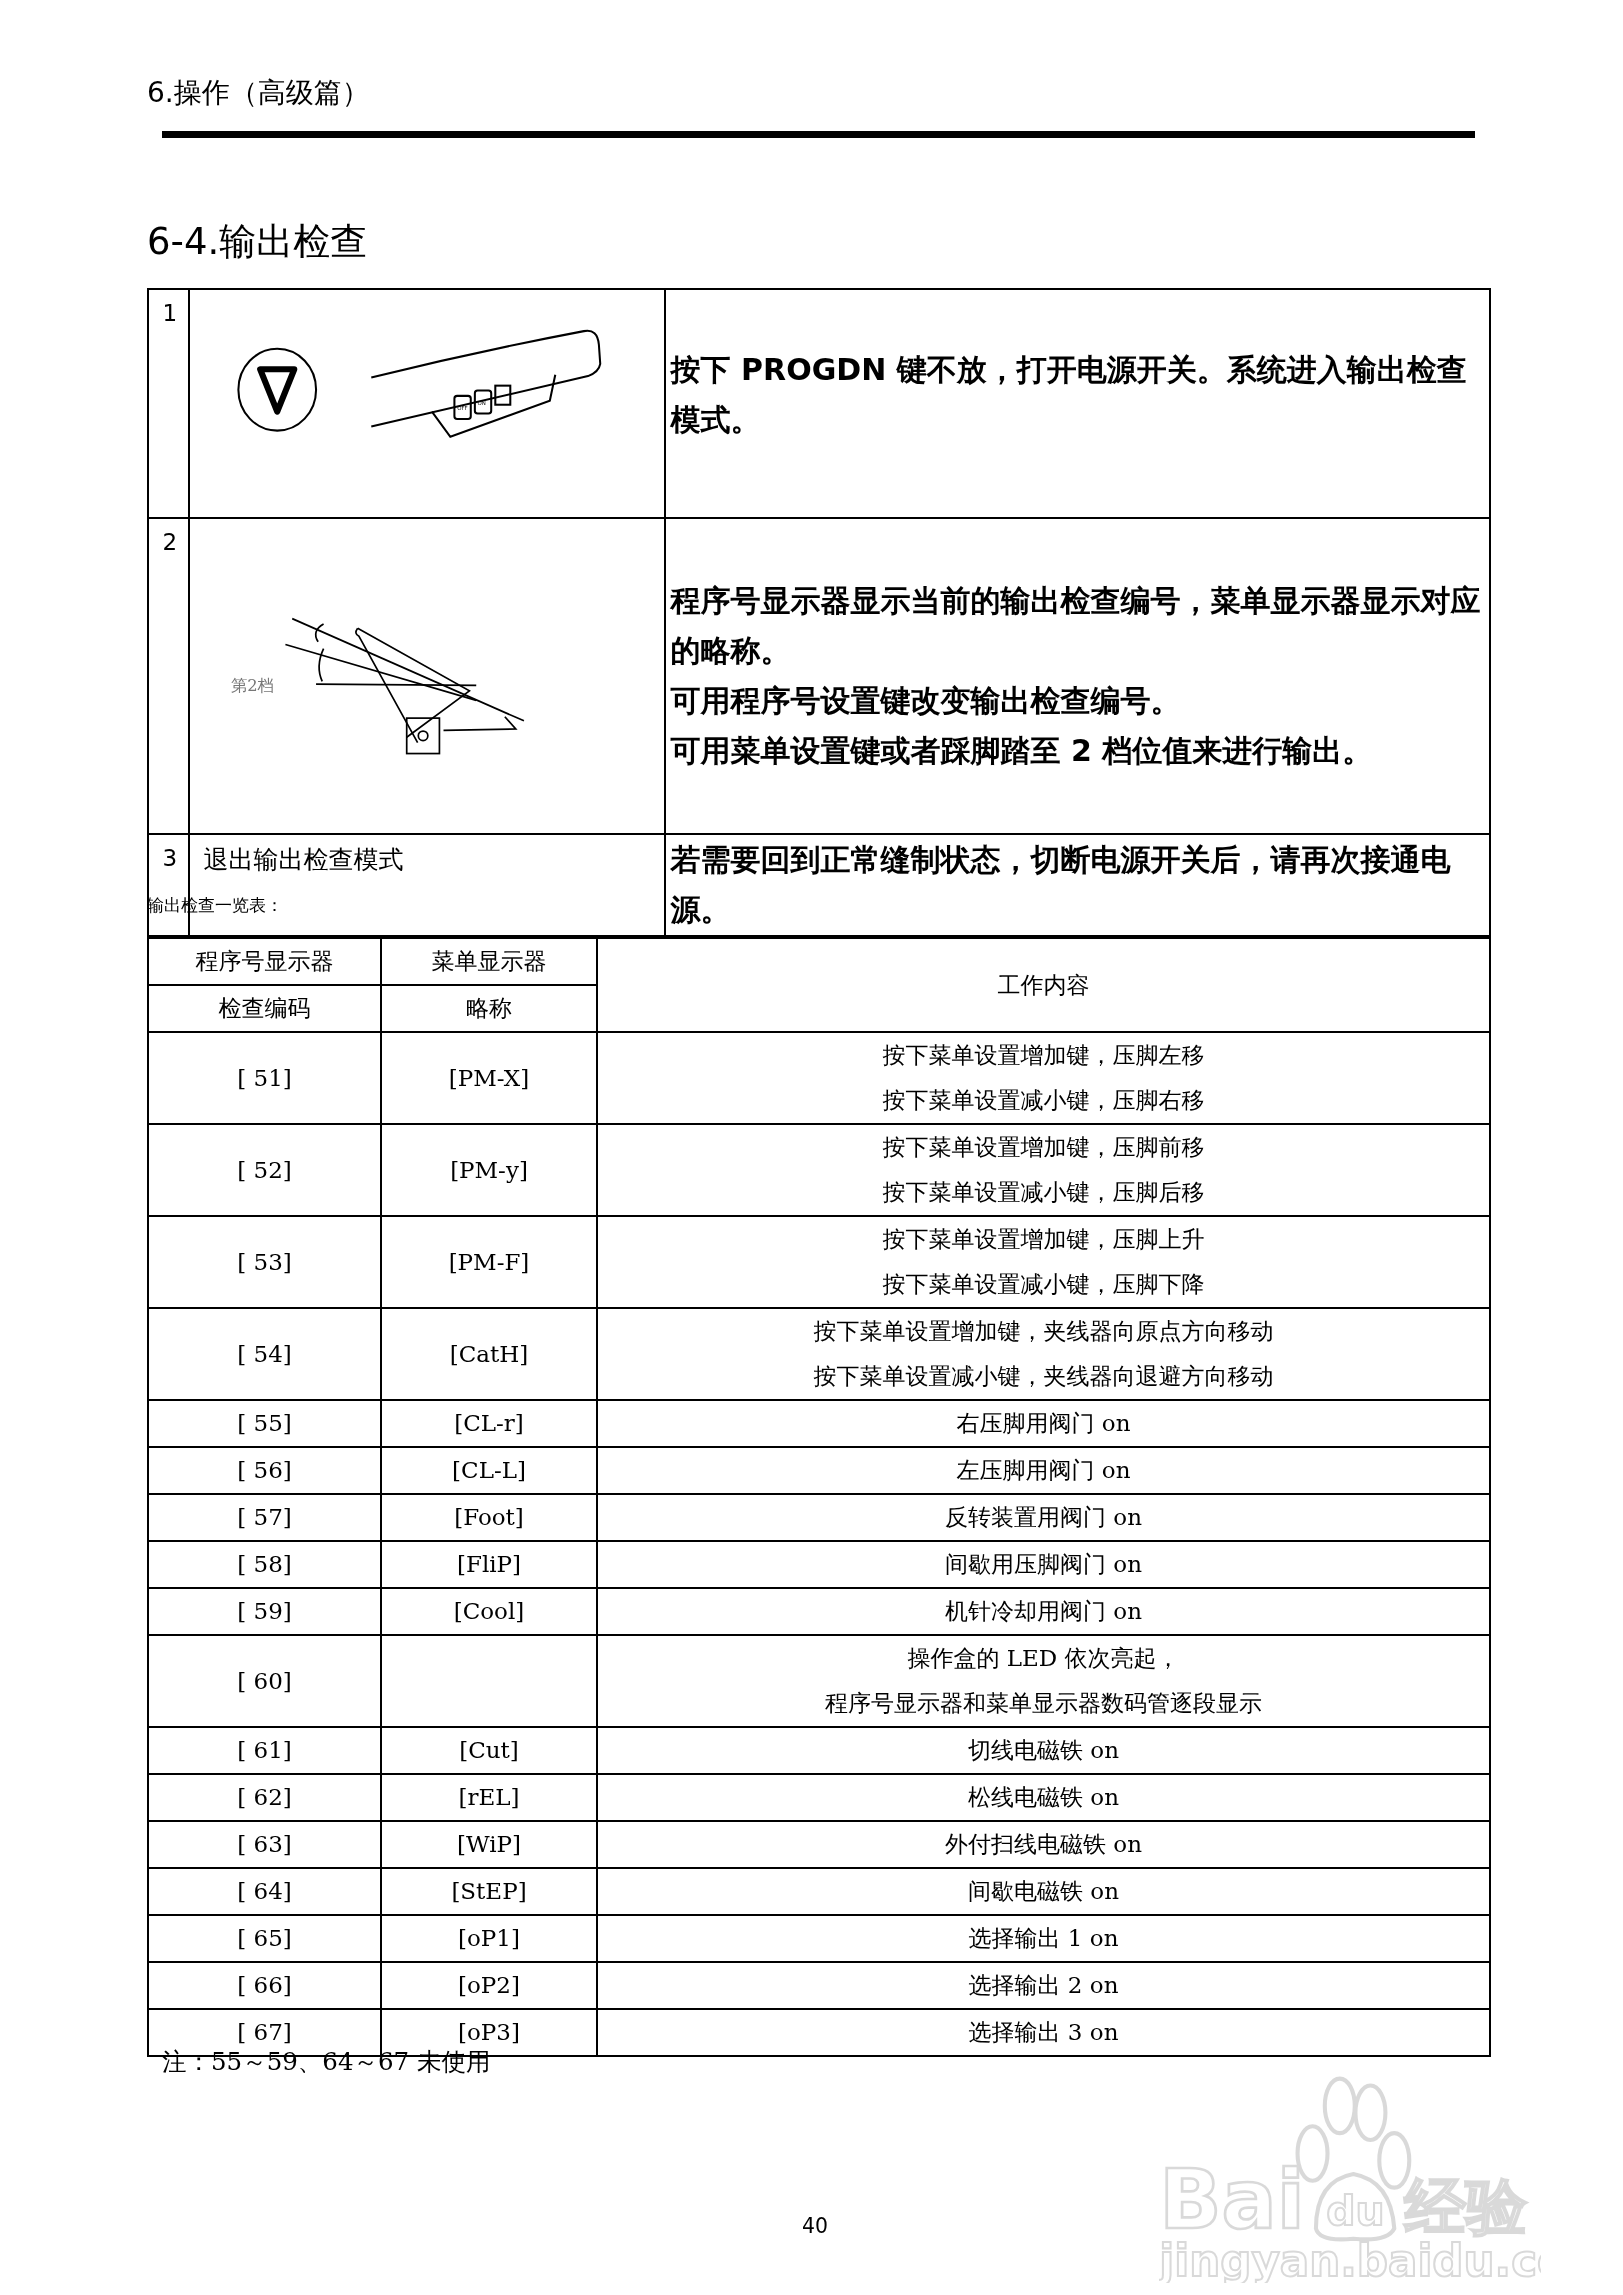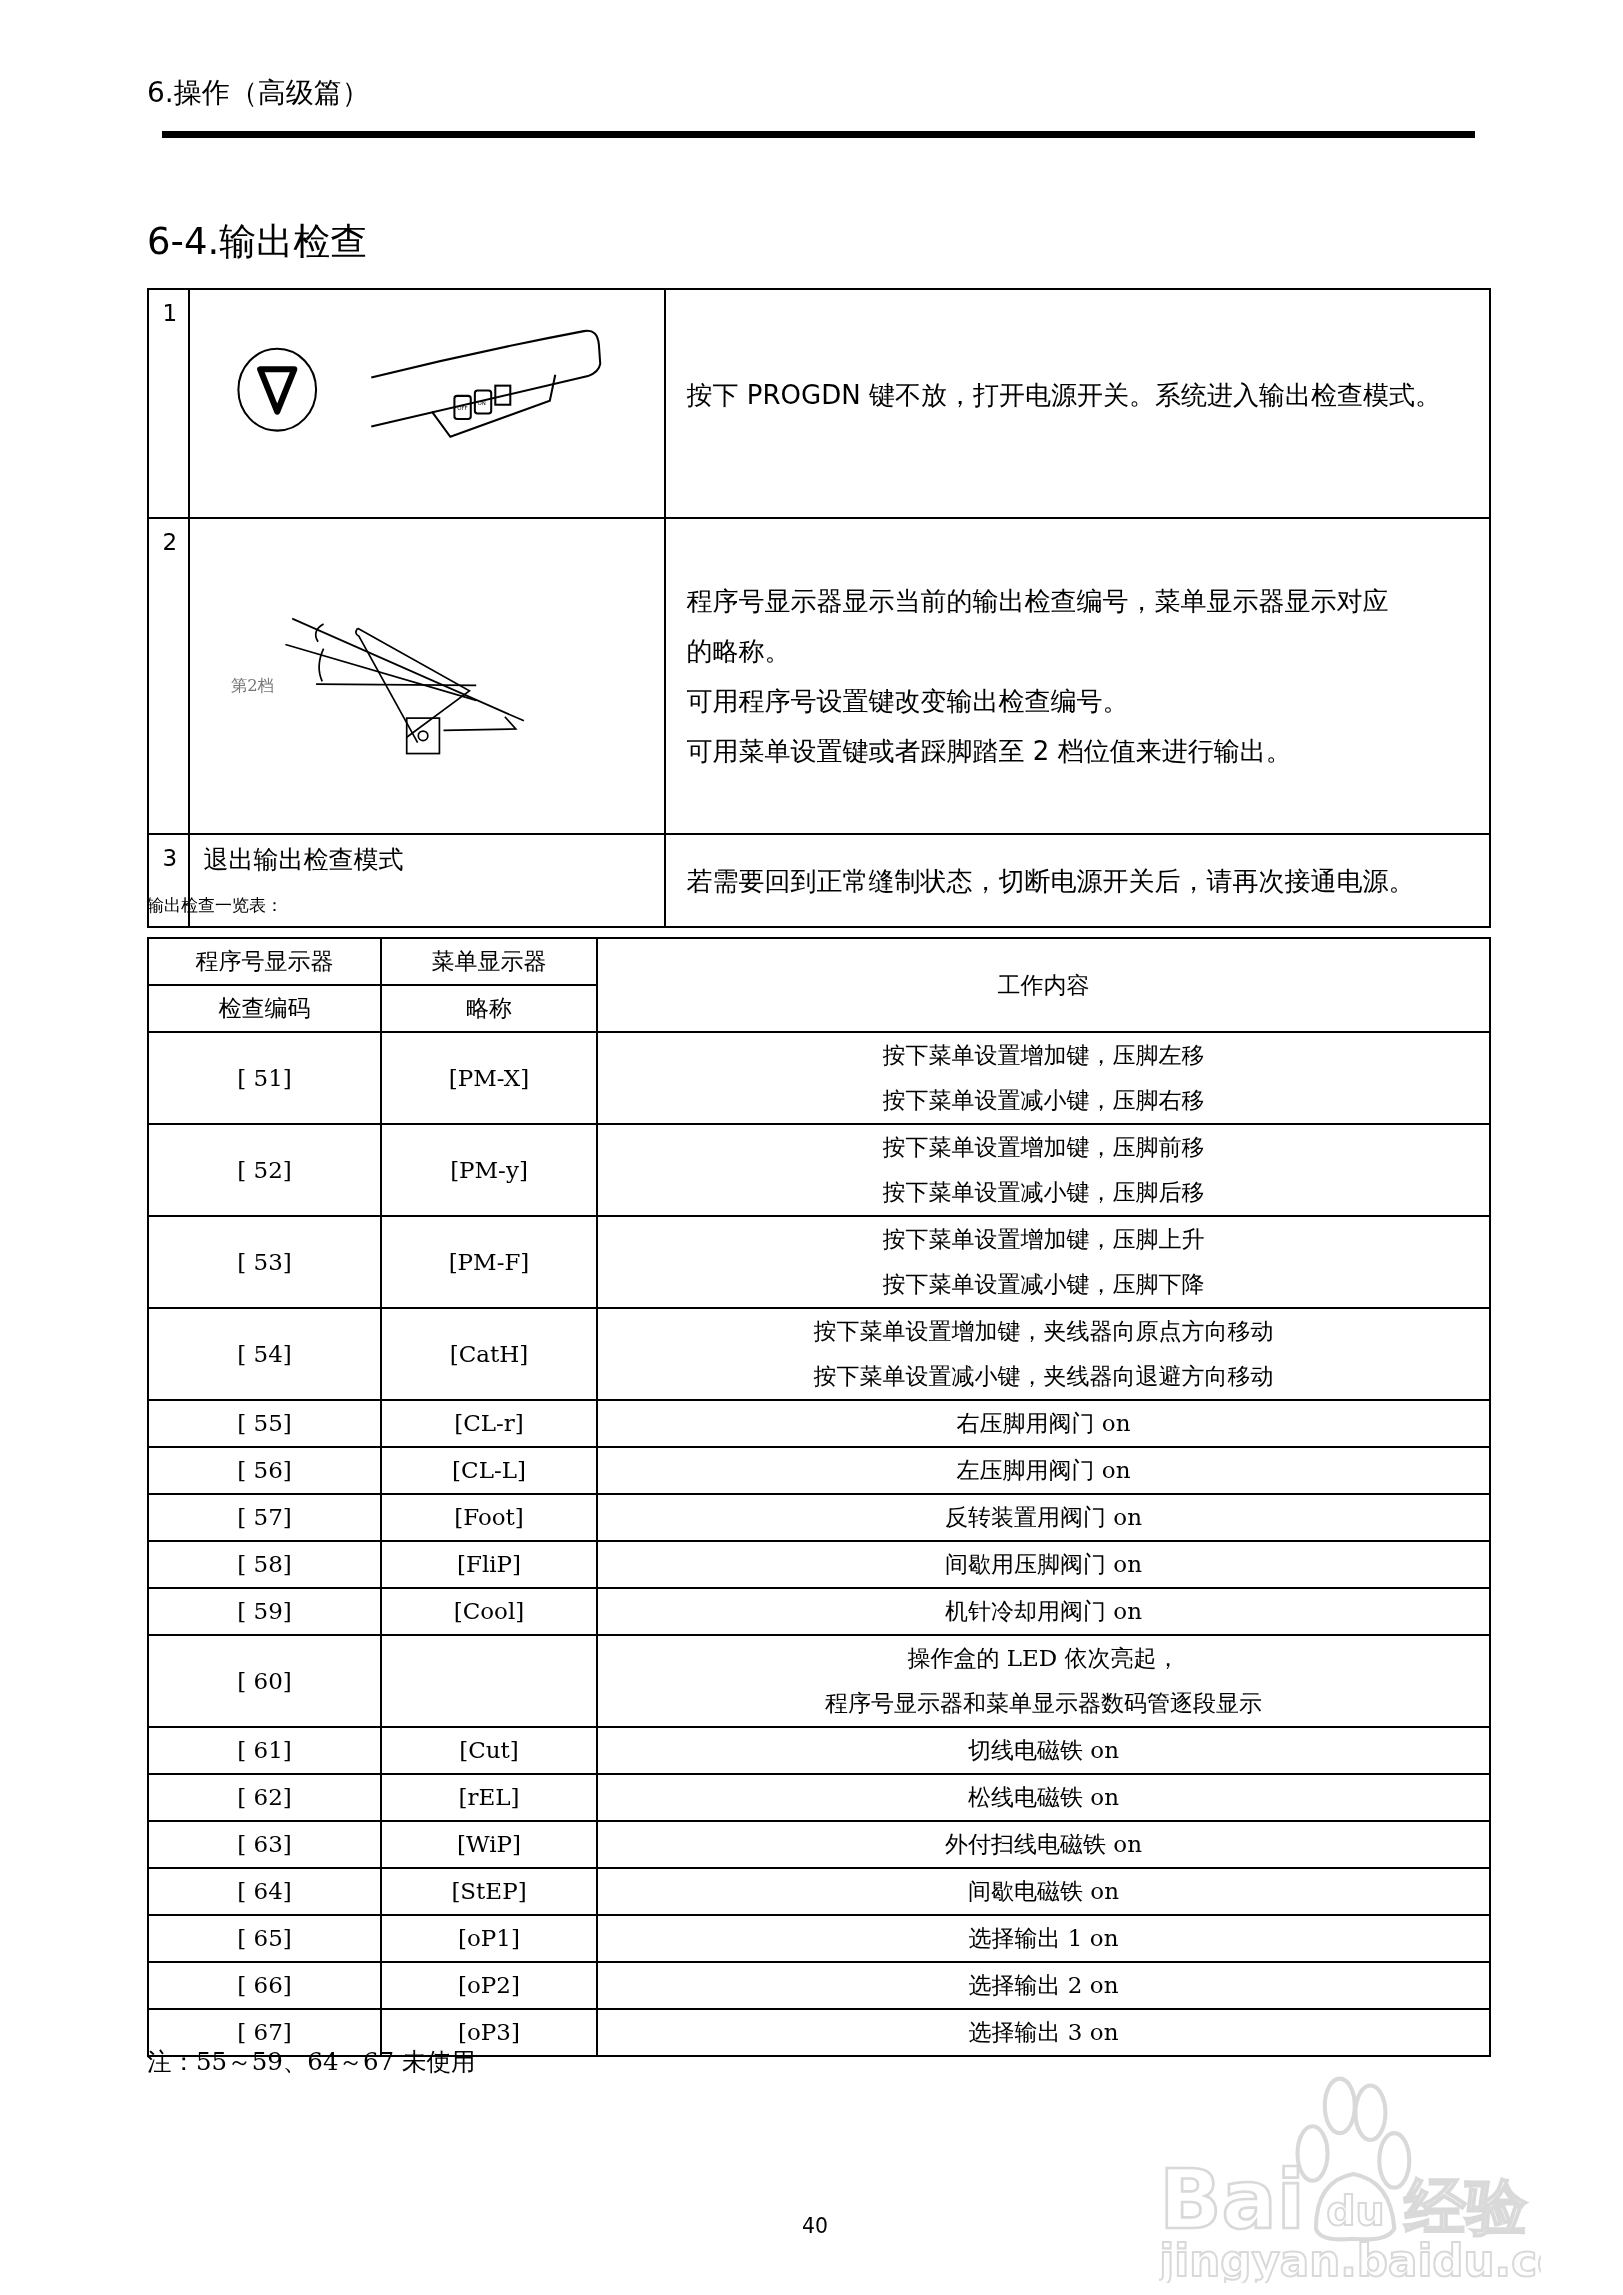--- a/index.html
+++ b/index.html
@@ -7,27 +7,27 @@
        font-family:"DejaVu Sans","Liberation Sans",sans-serif;}
   .abs{position:absolute;}
   .running-head{left:147px;top:74px;font-size:28px;}
   .head-rule{left:162px;top:131px;width:1313px;height:6.8px;background:#000;}
   .section-title{left:147px;top:217px;font-size:37px;}
   table{border-collapse:collapse;position:absolute;}
   td{border:2px solid #000;padding:0;vertical-align:top;}
   .steps{left:147px;top:288px;width:1344px;}
   .steps td.num{width:41px;font-size:23px;padding:9.5px 0 0 13.6px;box-sizing:border-box;}
   .steps td.fig{width:460px;position:relative;}
-  .steps td.txt{font-size:26px;line-height:50px;padding-left:21px;}
+  .steps td.txt{font-size:30px;line-height:50px;padding-left:5px;font-weight:bold;}
   .list-label{left:147px;top:894px;font-size:17px;font-family:"DejaVu Serif","Liberation Serif",serif;}
   .ot{left:147px;top:937px;width:1344px;font-family:"DejaVu Serif","Liberation Serif",serif;font-size:23px;}
   .ot td{text-align:center;vertical-align:middle;line-height:45px;}
   .ot td.c1{width:231px;}
   .ot td.c2{width:214px;}
-  .note{left:147px;top:2045px;font-size:24.5px;font-family:"DejaVu Serif","Liberation Serif",serif;text-align:center;}
+  .note{left:162px;top:2045px;font-size:24.5px;font-family:"DejaVu Serif","Liberation Serif",serif;text-align:center;}
   .page-num{left:802px;top:2214px;font-size:20.4px;}
   .wm{left:1159px;top:2065px;opacity:0.22;}
 </style>
 </head>
 <body>
 
 <div class="abs running-head">6.操作（高级篇）</div>
 <div class="abs head-rule"></div>
 
 <div class="abs section-title">6-4.输出检查</div>

